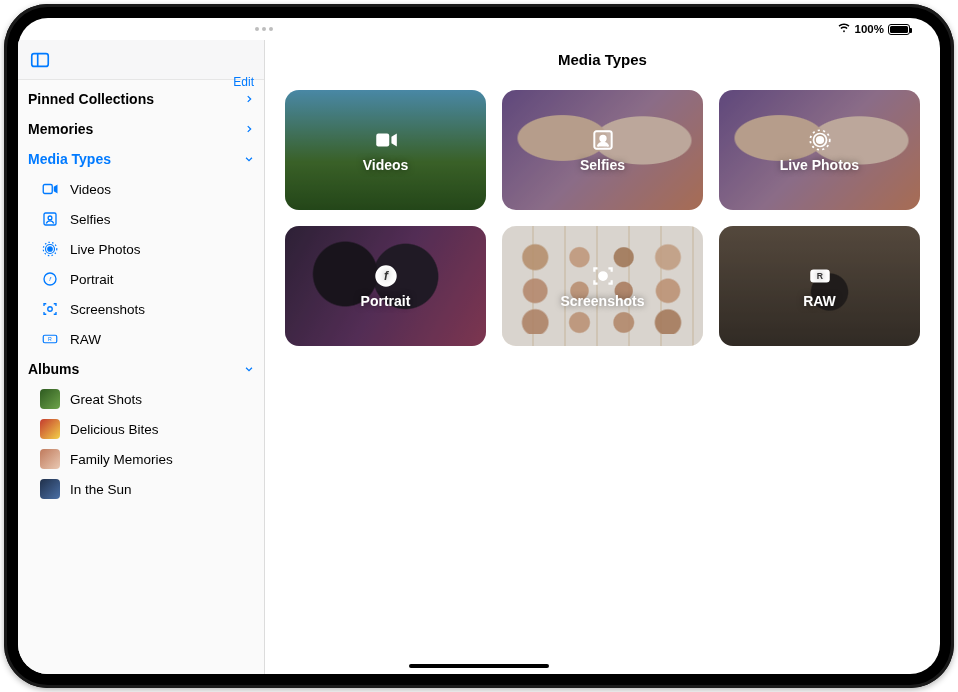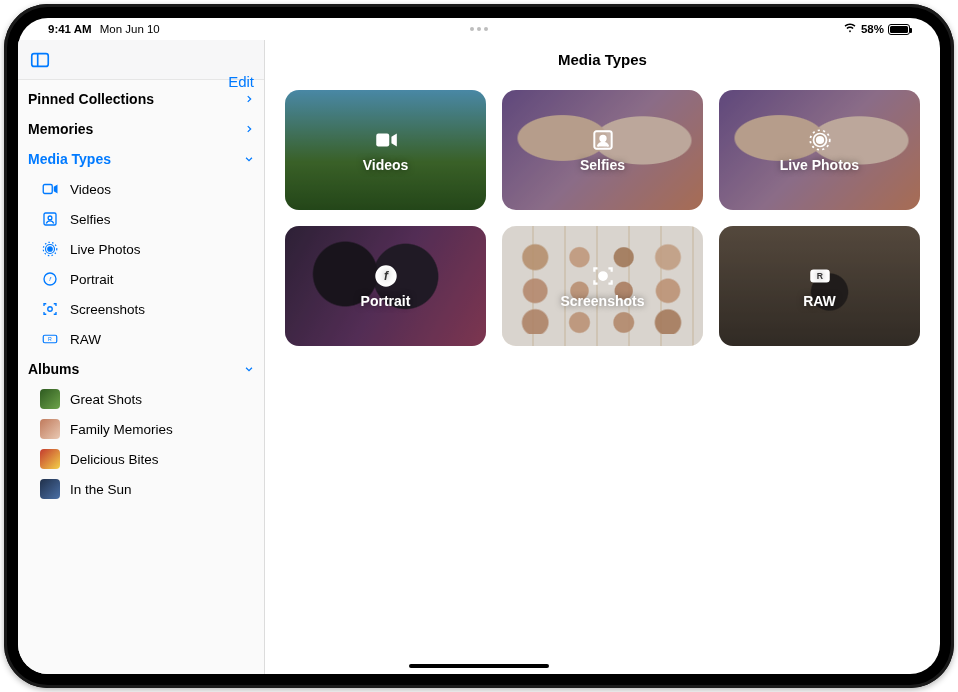--- a/index.html
+++ b/index.html
@@ -53,21 +53,21 @@
     background:#fafafa;
     display:flex; flex-direction:column;
     overflow:hidden;
   }
   .sb-header{
     height:40px; display:flex;align-items:center; padding:0 10px; border-bottom:1px solid #e6e6e6;
     background:#f7f7f8;
   }
   .sb-header .toggle{width:24px;height:24px;display:flex;align-items:center;justify-content:center;}
   .sb-header .spacer{flex:1;}
-  .sb-header .edit{color:#007aff;font-size:15px;margin-top:44px;}
+  .sb-header .edit{color:#007aff;font-size:12px;margin-top:44px;}
   .section-row{
     display:flex;align-items:center;
     height:30px; padding:0 10px;
     font-size:14px; font-weight:600; color:#000;
     justify-content:space-between;
   }
   .section-row.selected{color:#007aff;}
   .section-row .chev{color:#007aff;}
   .item-row{
     display:flex;align-items:center;gap:10px;
@@ -146,38 +146,34 @@
   .th-5{background:linear-gradient(135deg,#b87845,#e6cda3);}
   .th-6{background:linear-gradient(135deg,#3b7fb5,#7cc1e8);}
 </style>
 </head>
 <body>
 
 <div class="ipad">
   <div class="screen">
 
     <div class="statusbar">
-      <div class="sb-left">
-        <span>9:41 AM</span>
-        <span style="font-weight:500;">Mon Jun 10</span>
-      </div>
       <div class="sb-center">
         <div class="multitask-dots">
           <span></span>
             <span></span>
             <span></span>
         </div>
       </div>
       <div class="sb-right">
         <span class="wifi-icon">
           <svg viewBox="0 0 24 24" fill="#000">
               <path d="M12 19.5l2-2.5c-1.1-1-2.9-1-4 0l2 2.5zm-4.5-5.6c2.5-2.3 6.5-2.3 9 0l1.6-2c-3.4-3.1-8.8-3.1-12.2 0l1.6 2zm-3.2-4c4.3-3.9 11.1-3.9 15.4 0l1.6-2c-5.2-4.7-13.4-4.7-18.6 0l1.6 2z"></path>
             </svg>
         </span>
-        <span>58%</span>
+        <span>100%</span>
         <span class="battery">
           <span class="shell">
               <span class="fill"></span>
             </span>
         </span>
       </div>
     </div>
 
     <div class="body">
 
@@ -283,26 +279,26 @@
                   <polyline points="5 9 12 16 19 9"></polyline>
                 </svg>
             </span>
           </div>
 
           <div class="album-row">
             <span class="album-thumb th-0"></span>
             <span>Great Shots</span>
           </div>
           <div class="album-row">
+            <span class="album-thumb th-2"></span>
+            <span>Delicious Bites</span>
+          </div>
+          <div class="album-row">
             <span class="album-thumb th-1"></span>
             <span>Family Memories</span>
-          </div>
-          <div class="album-row">
-            <span class="album-thumb th-2"></span>
-            <span>Delicious Bites</span>
           </div>
           <div class="album-row">
             <span class="album-thumb th-3"></span>
             <span>In the Sun</span>
           </div>
         </div>
       </div>
 
       <div class="content">
         <div class="content-header">Media Types</div>

